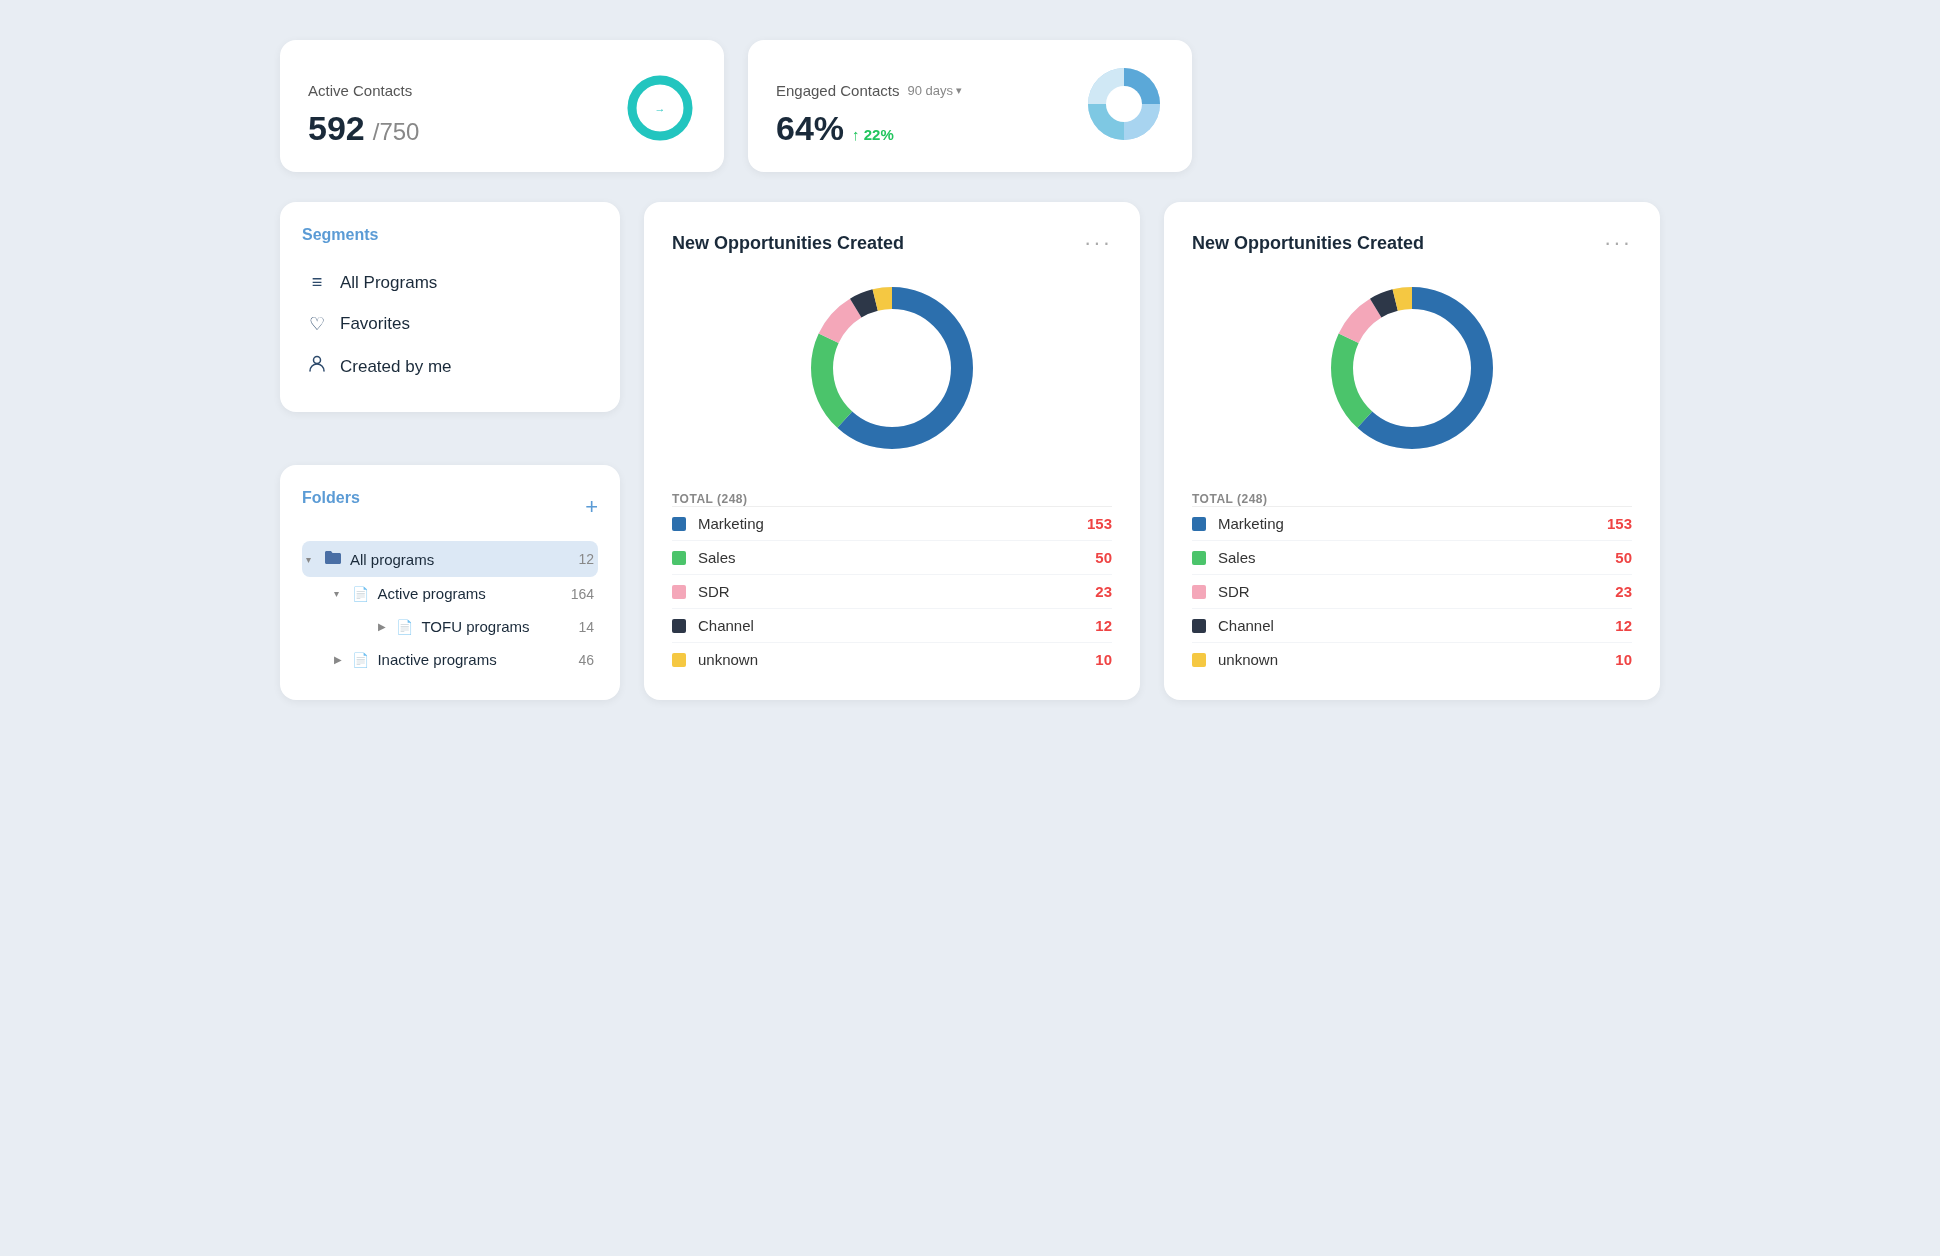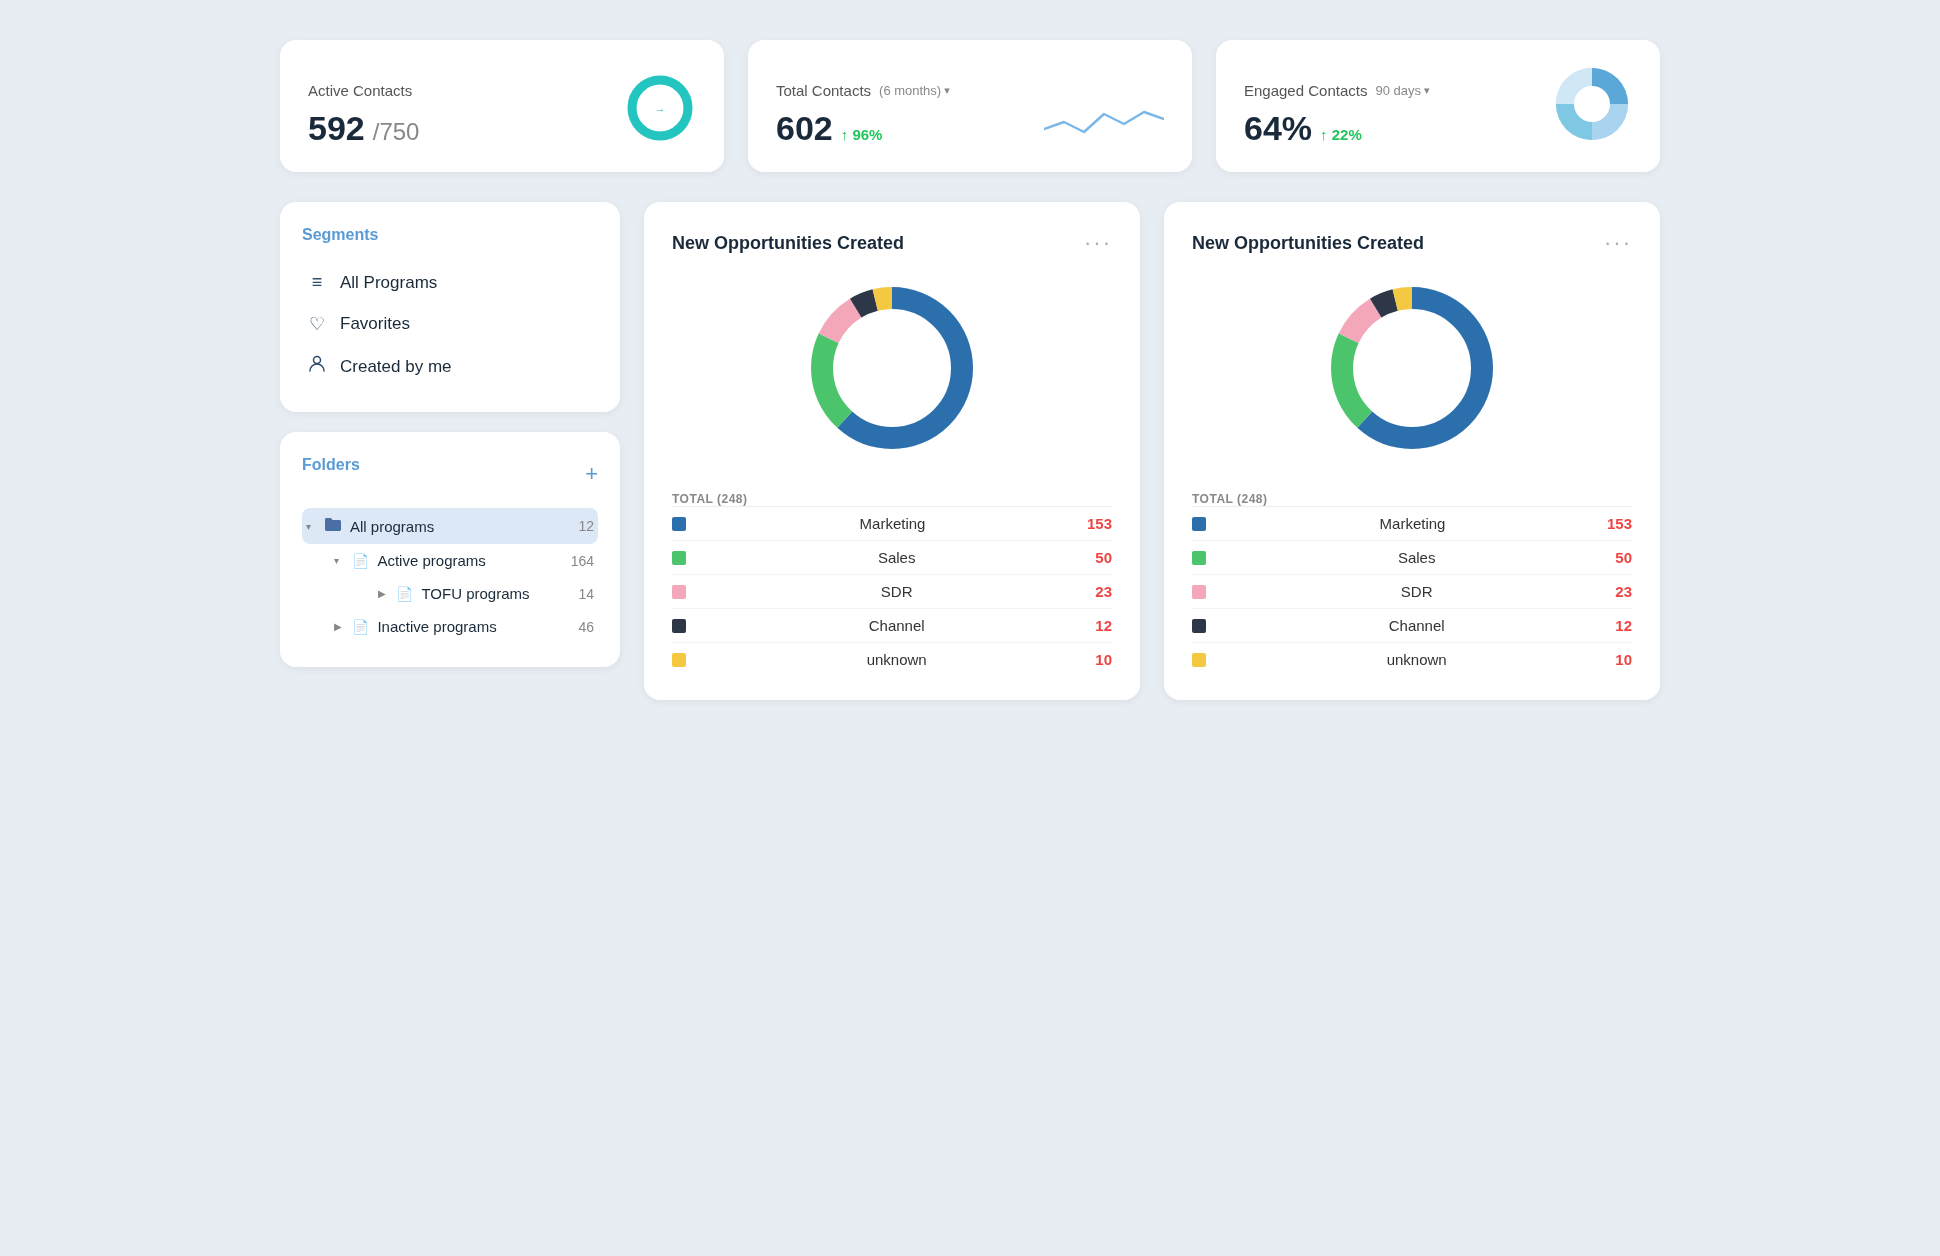--- a/index.html
+++ b/index.html
@@ -91,20 +91,21 @@
       display: grid;
       grid-template-columns: 340px 1fr 1fr;
       gap: 24px;
     }
 
     
     .sidebar {
       display: flex;
       flex-direction: column;
       gap: 20px;
+      justify-content: space-between;
     }
     .sidebar-card {
       background: #fff;
       border-radius: 16px;
       padding: 24px 22px;
       box-shadow: 0 2px 8px rgba(0,0,0,0.06);
     }
     .sidebar-section-title {
       font-size: 16px;
       font-weight: 600;
@@ -214,21 +215,20 @@
       text-transform: uppercase;
       letter-spacing: 0.5px;
       margin-bottom: 0;
       border-bottom: 1px solid #eee;
     }
     .legend-item {
       display: flex;
       align-items: center;
       padding: 8px 0;
       border-bottom: 1px solid #f2f4f7;
-      text-align: center;
     }
     .legend-item:last-child { border-bottom: none; }
     .legend-dot {
       width: 14px;
       height: 14px;
       border-radius: 2px;
       margin-right: 12px;
       flex-shrink: 0;
     }
     .legend-name {
@@ -265,37 +265,20 @@
       <div class="stat-visual">
         <svg class="donut-small" viewBox="0 0 72 72">
           <circle cx="36" cy="36" r="28" fill="none" stroke="#e0f7f6" stroke-width="9"></circle>
           <circle cx="36" cy="36" r="28" fill="none" stroke="#22c5bf" stroke-width="9" stroke-dasharray="175.9 175.9" stroke-dashoffset="0" stroke-linecap="round" transform="rotate(-90 36 36)"></circle>
 
           <text x="36" y="40" text-anchor="middle" font-size="11" fill="#22c5bf" font-weight="bold">→</text>
         </svg>
       </div>
     </div>
 
-    <div class="stat-card">
-      <div class="stat-info">
-        <div class="stat-label">
-          <span>Total Contacts</span>
-          <span class="stat-period-dropdown chevron-down">(6 months)</span>
-        </div>
-        <div class="stat-value">
-          <span>602</span>
-          <span class="stat-change">↑ 96%</span>
-        </div>
-      </div>
-      <div class="stat-visual">
-        <svg class="sparkline" viewBox="0 0 120 50">
-          <polyline points="0,35 20,28 40,38 60,20 80,30 100,18 120,25" fill="none" stroke="#7bb8e8" stroke-width="2.5" stroke-linecap="round" stroke-linejoin="round"></polyline>
-        </svg>
-      </div>
-    </div>
 
     <div class="stat-card">
       <div class="stat-info">
         <div class="stat-label">
           <span>Engaged Contacts</span>
           <span class="stat-period-dropdown chevron-down">90 days</span>
         </div>
         <div class="stat-value">
           <span>64%</span>
           <span class="stat-change">↑ 22%</span>

